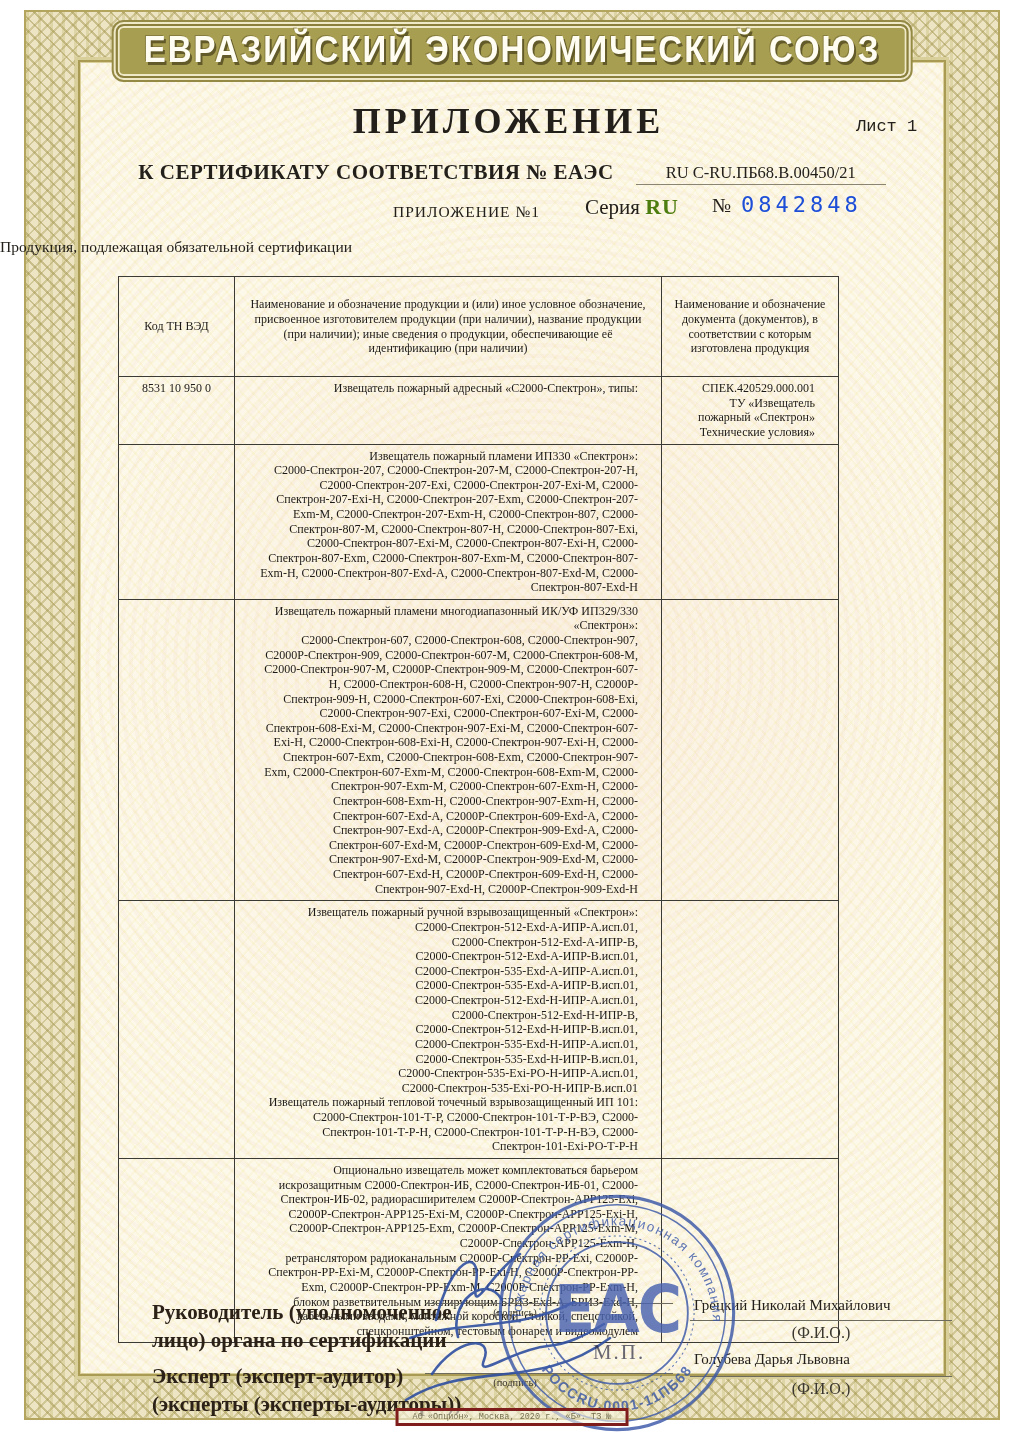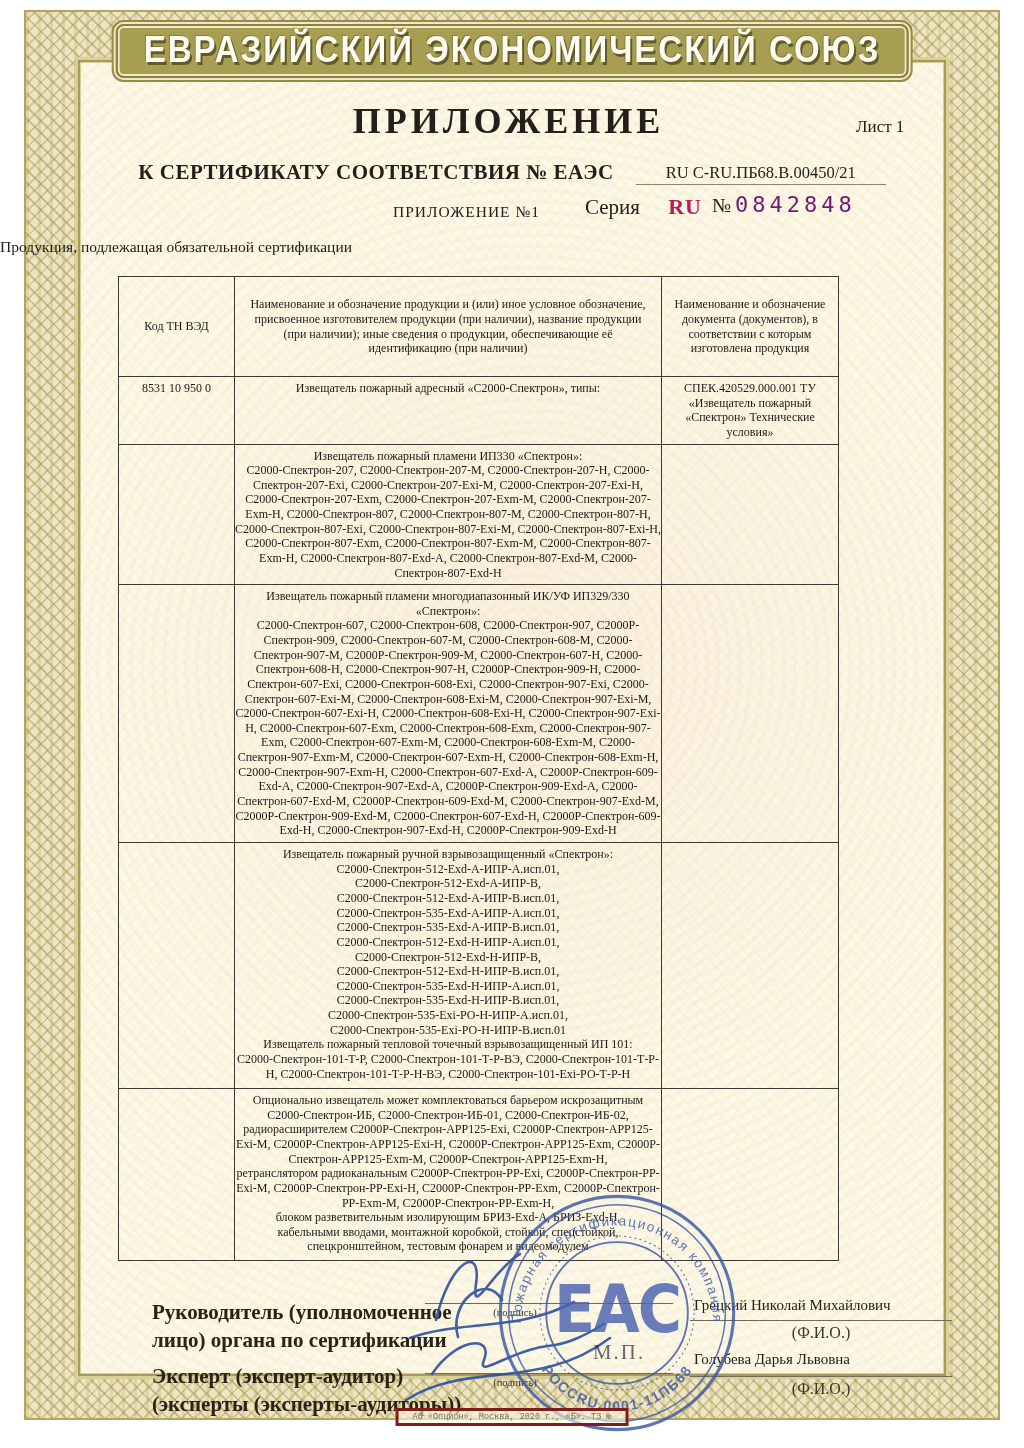--- a/index.html
+++ b/index.html
@@ -39,37 +39,37 @@
   .banner .txt {
     display:inline-block;
     font-family:"Liberation Sans", sans-serif; font-weight:bold; font-size:33px;
     letter-spacing:2px; color:#fffdf2; transform:scaleY(1.12);
     text-shadow:2px 2px 0 rgba(90,82,35,.9), -1px -1px 0 rgba(90,82,35,.45);
   }
 
   
   .doc-title { position:absolute; top:100px; left:0; right:7px; text-align:center;
     font-size:36px; font-weight:bold; letter-spacing:4px; color:#23201b; }
-  .sheet { position:absolute; top:117px; left:856px; font-size:17px; color:#23201b; }
+  .sheet { position:absolute; top:117px; left:856px; font-size:17px; color:#23201b;font-family:Liberation Mono, monospace; }
   .cert-line { position:absolute; top:160px; left:0; right:0; display:flex; justify-content:center; align-items:flex-end; gap:22px; }
   .cert-label { font-size:21px; font-weight:bold; letter-spacing:.5px; color:#23201b; }
   .cert-number { font-size:16.5px; color:#23201b; min-width:250px; text-align:center; border-bottom:1px solid #8a8572; padding:0 4px 1px; }
   .appendix-label { position:absolute; top:203px; left:393px; font-size:15.5px; letter-spacing:1px; color:#23201b; }
   .series { position:absolute; top:194px; left:585px; font-size:21px; color:#23201b; }
-  .series b { color:#be185d; font-size:22px; letter-spacing:1px;margin-left:23px; }
+  .series b { color:#4d7c0f; font-size:22px; letter-spacing:1px; }
   .serial { position:absolute; top:192px; left:712px; font-size:20px; color:#23201b; }
-  .serial .digits { font-family:"DejaVu Sans Mono", monospace; font-size:22px; letter-spacing:4px; color:#701a75; margin-left:4px; }
+  .serial .digits { font-family:"DejaVu Sans Mono", monospace; font-size:22px; letter-spacing:4px; color:#1d4ed8; margin-left:10px; }
   .subtitle { position:absolute; top:238px; left:0; right:0; font-size:15.5px; color:#23201b; }
 
   
   table.products { position:absolute; left:118px; top:276px; width:720px; border-collapse:collapse; table-layout:fixed; }
   .products td, .products th {
     border:1.6px solid #3c3a35; font-family:"Liberation Serif", serif;
     font-size:12px; line-height:1.22; color:#1c1a17;
-    padding:4px 0; vertical-align:top; text-align:center; font-weight:normal;
+    padding:4px 23px; vertical-align:top; text-align:right; font-weight:normal;
   }
   .products th { text-align:center; vertical-align:middle; padding:6px 8px; height:100px; }
   .c-center { text-align:center; vertical-align:middle; }
   .pre { white-space:pre-line; }
 
   
   .role { position:absolute; font-size:21px; font-weight:bold; color:#2b2117; line-height:1.35; white-space:pre-line; }
   .role1 { left:152px; top:1298px; width:320px; }
   .role2 { left:152px; top:1362px; width:340px; }
   .sig-line { position:absolute; border-bottom:1px solid #6d6a5e; }

